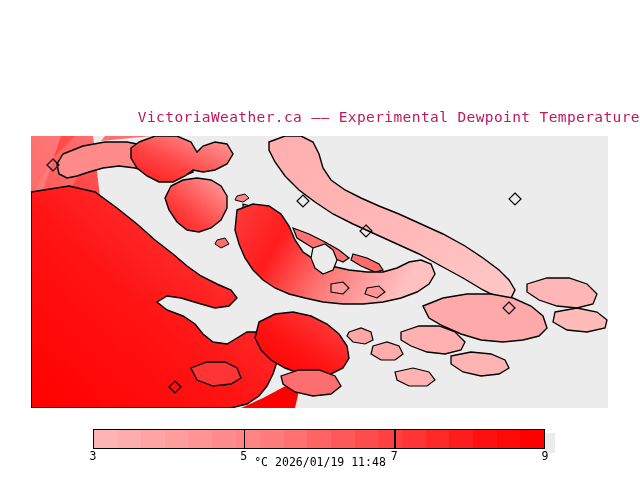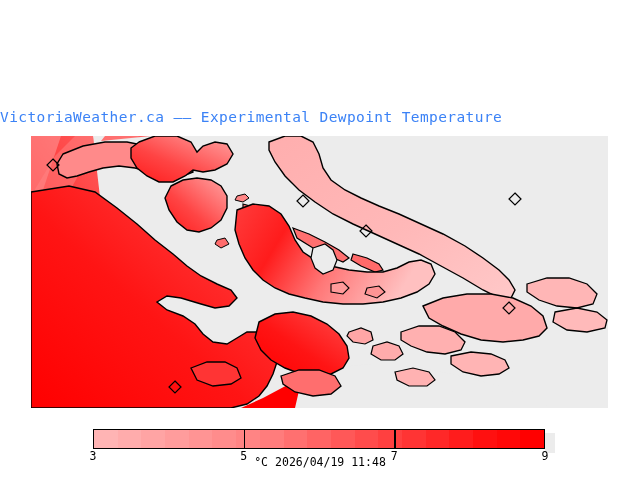--- a/index.html
+++ b/index.html
@@ -9,25 +9,25 @@
     font-family:"DejaVu Sans Mono", monospace;
     overflow:hidden;
     position:relative;
   }
   #stage{position:absolute;left:0;top:0;width:640px;height:480px;}
 
   
   #title{
     position:absolute;
     left:0; top:109px; width:640px;
-    text-align:left;
+    text-align:right;
     font-family:"DejaVu Sans Mono", monospace;
     font-size:14.5px;
     letter-spacing:0.4px;
-    color:#3b82f6;
+    color:#be185d;
     white-space:nowrap;
   }
 
   
   #map-frame{
     position:absolute;
     left:31px; top:136px;
     width:577px; height:272px;
     background:#ececec;
     overflow:hidden;
@@ -309,16 +309,16 @@
     <div class="cbar-tick" style="left:301.3px"></div>
   </div>
   <div id="cbar-ticklabels">
       <div class="cbar-lab" style="left: 93px; top: 449px; position: absolute;">3</div>
       <div class="cbar-lab" style="left: 243.667px; top: 449px; position: absolute;">5</div>
       <div class="cbar-lab" style="left: 394.333px; top: 449px; position: absolute;">7</div>
       <div class="cbar-lab" style="left: 545px; top: 449px; position: absolute;">9</div>
     </div>
 
   <div id="cbar-caption">
-    <span class="unit">°C</span><span>2026/04/19 11:48</span>
+    <span class="unit">°C</span><span>2026/01/19 11:48</span>
   </div>
 
 </div>
 
 </body></html>

